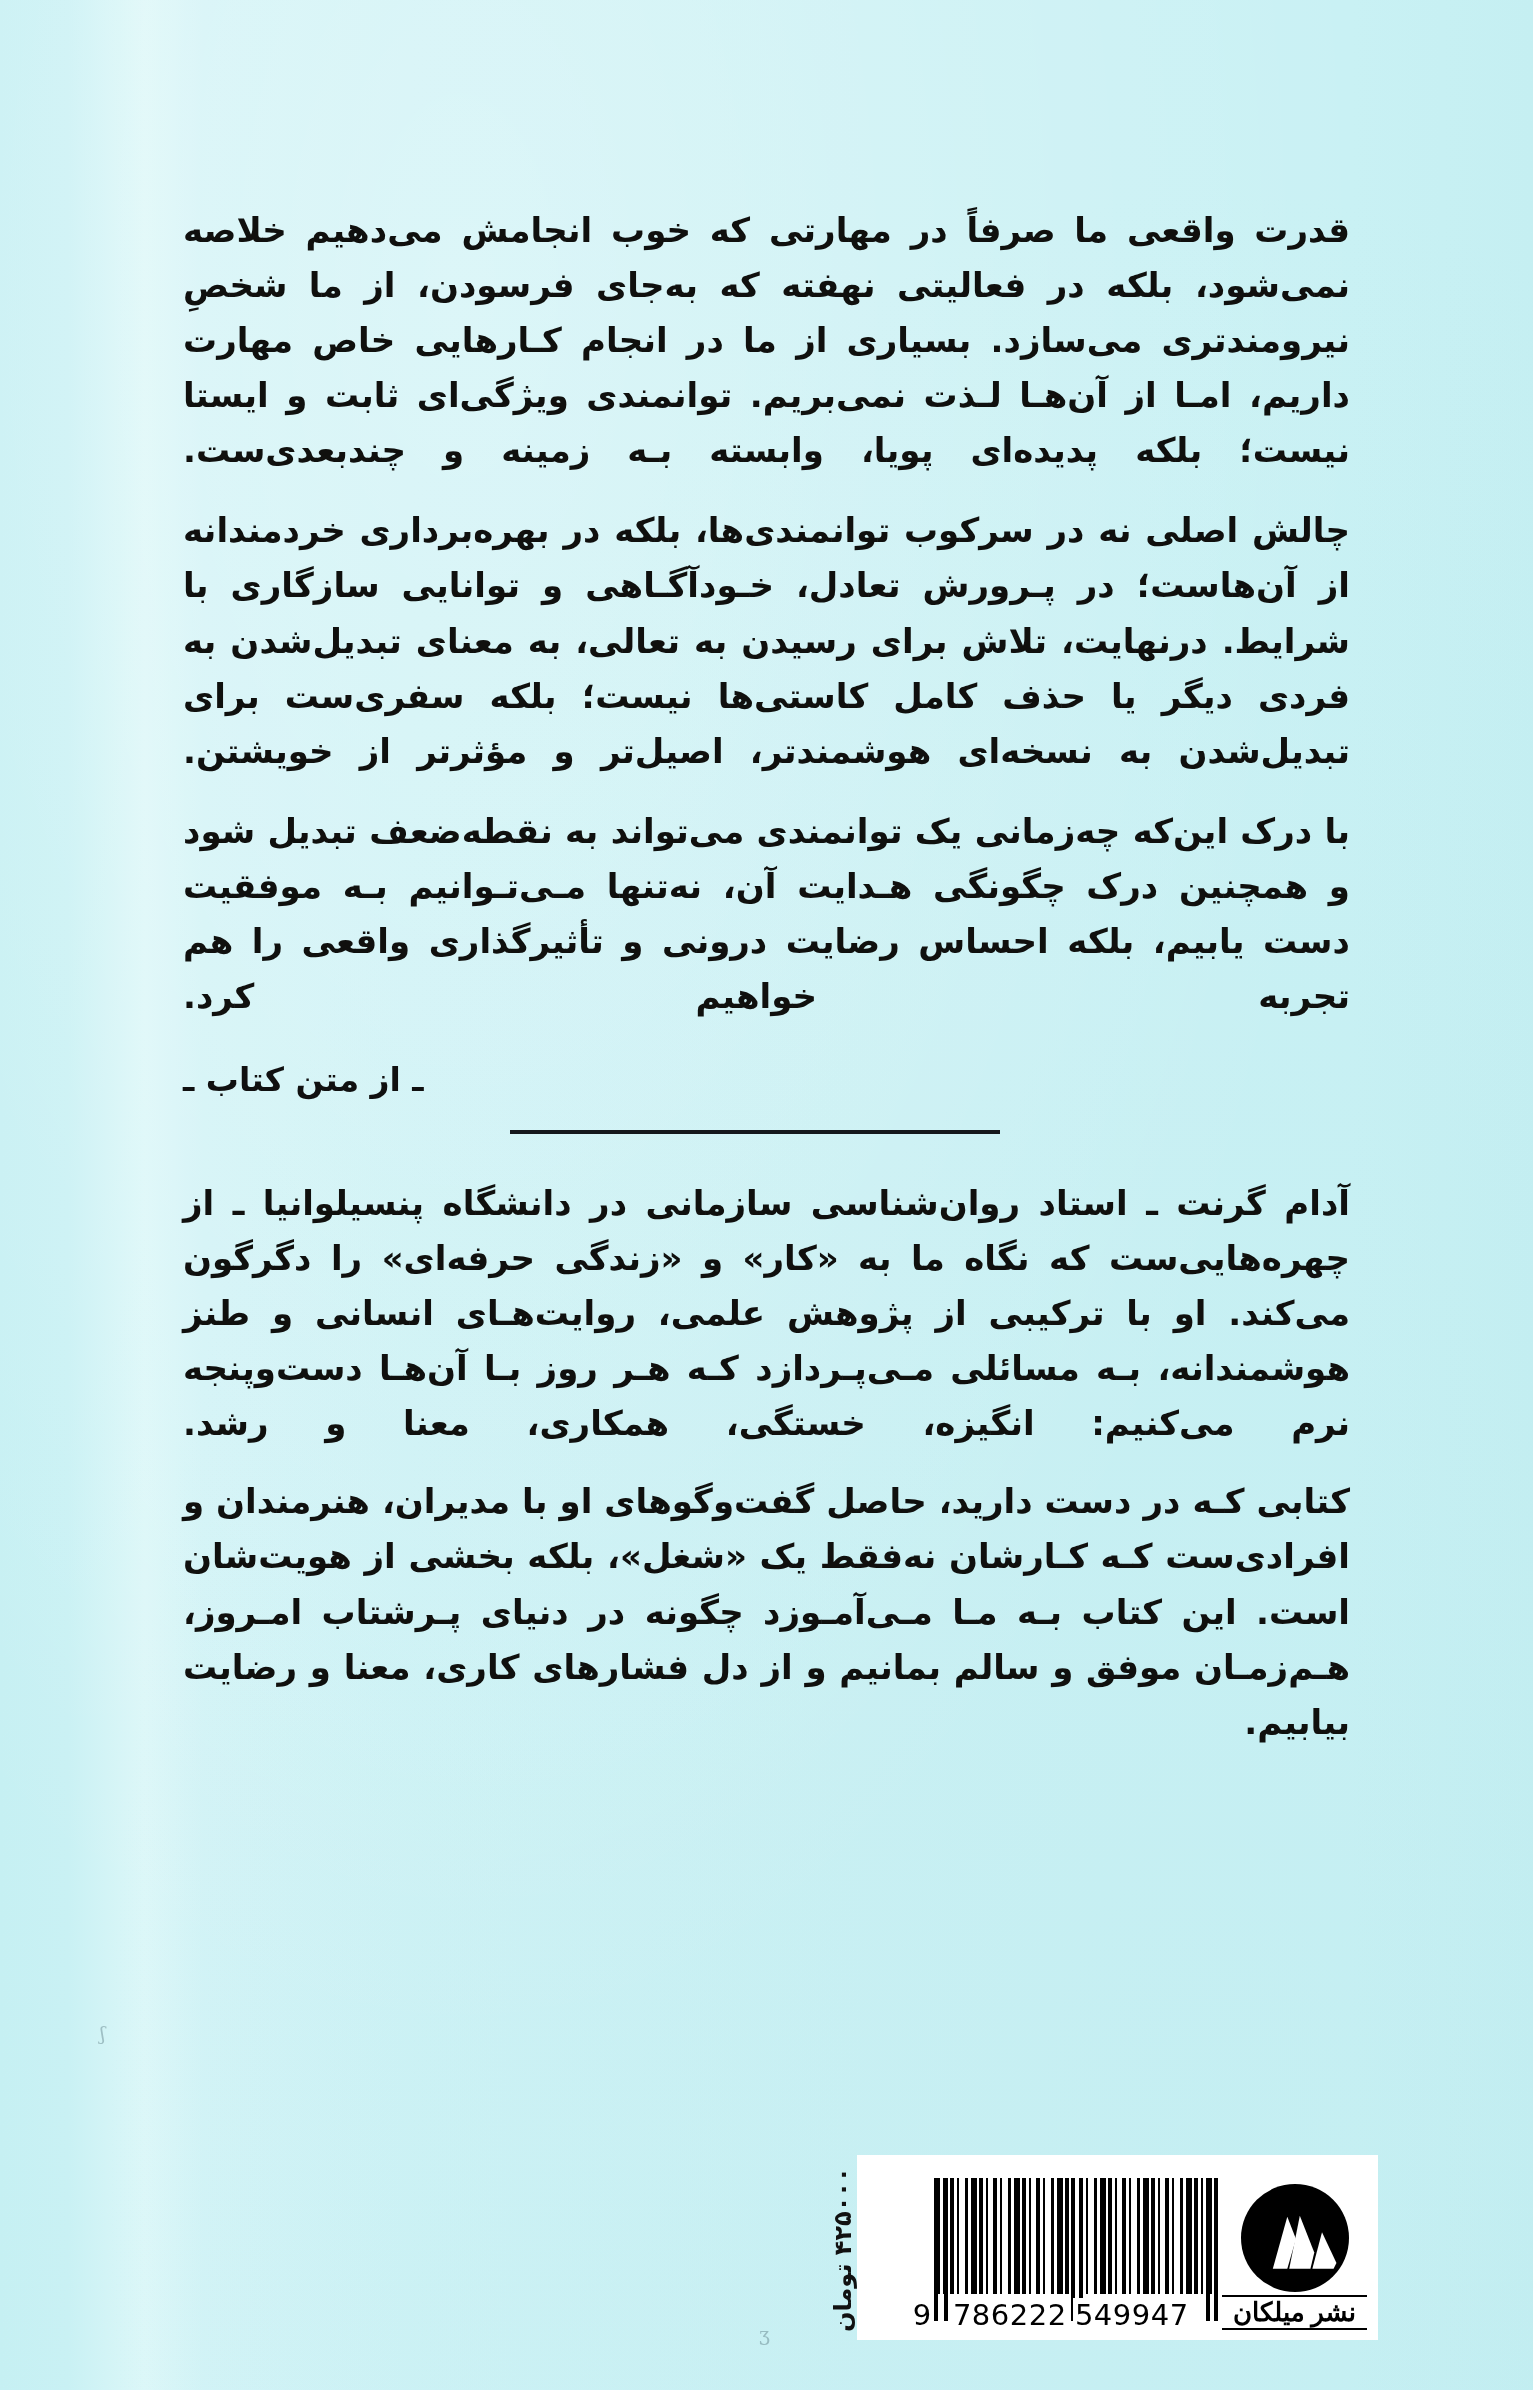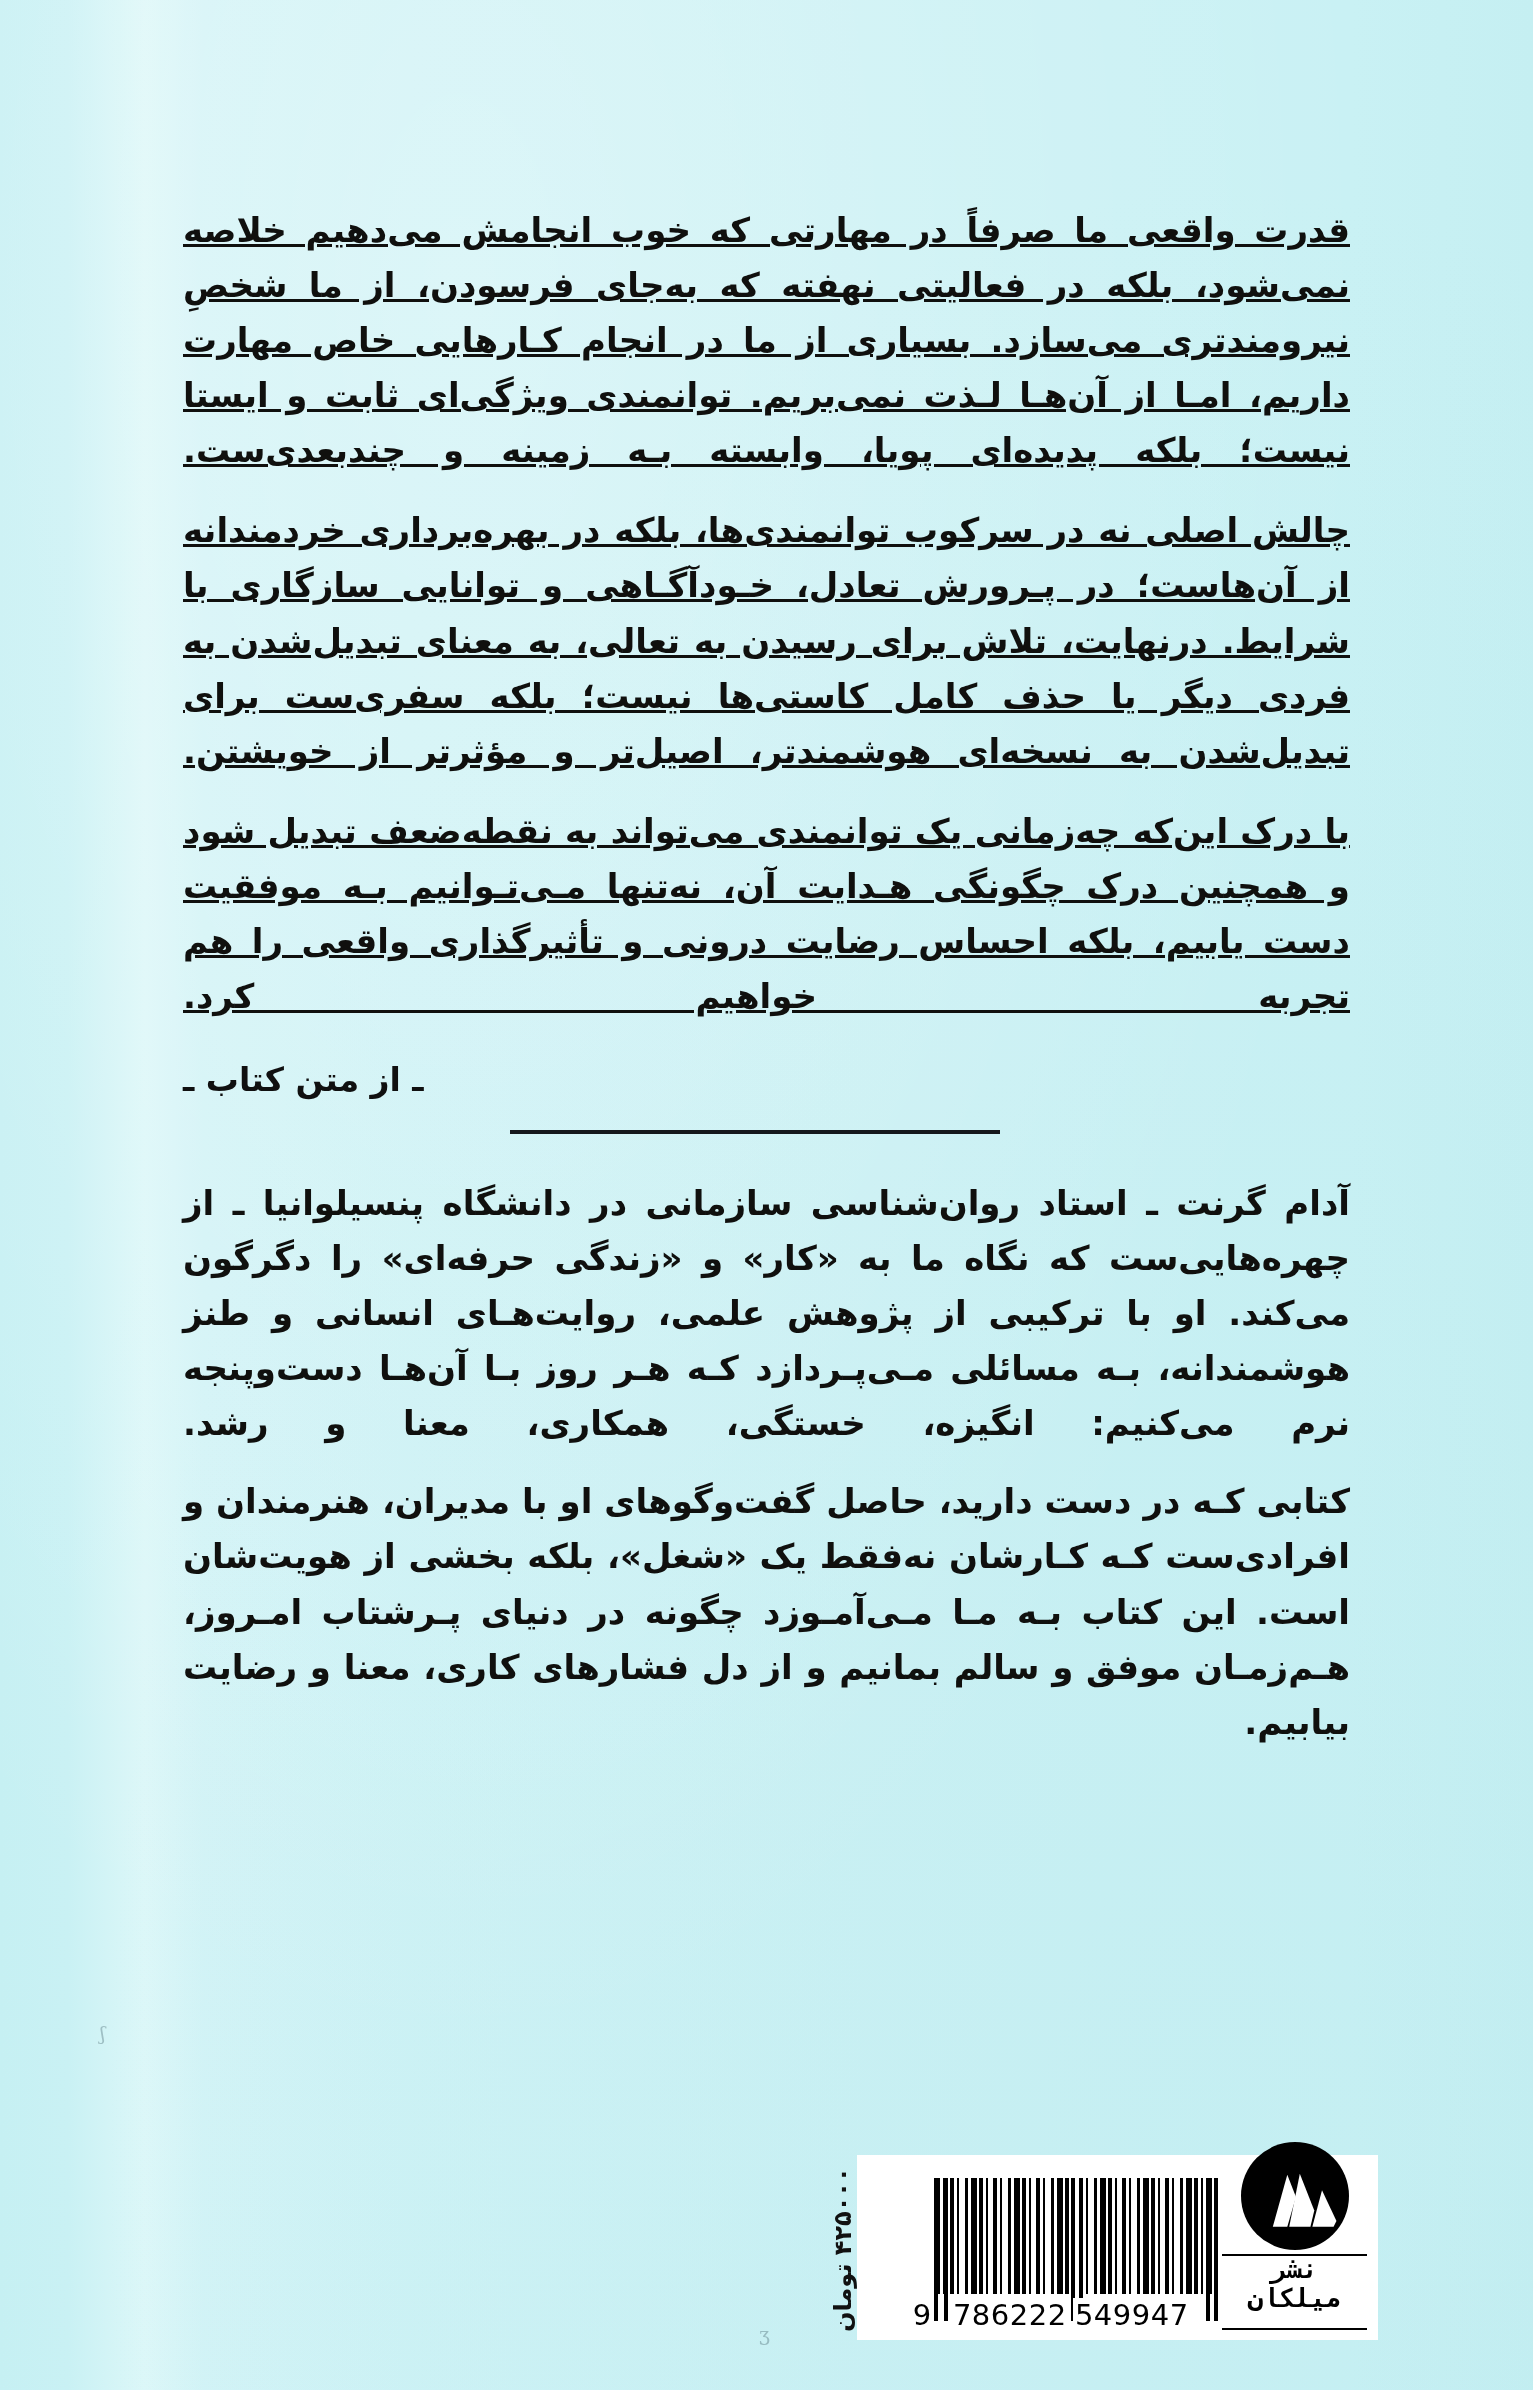--- a/index.html
+++ b/index.html
@@ -59,21 +59,20 @@
     font-family: "DejaVu Sans", sans-serif;
     font-size: 34px;
     line-height: 1.62;
     font-weight: 600;
     letter-spacing: -0.2px;
   }
 
   .excerpt { top: 203px; }
   .excerpt p {
     margin: 0 0 25px 0;
-    text-decoration: underline;
   }
   .excerpt p:last-child { margin-bottom: 0; }
 
   .attribution {
     position: absolute;
     right: 183px;
     left: 183px;
     top: 1060px;
     direction: rtl;
     text-align: left;
@@ -207,28 +206,28 @@
     width: 145px;
     text-align: center;
   }
   .logo-circle {
     width: 108px;
     height: 108px;
     margin: 0 auto 3.9px auto;
     display: block;
   }
   .publisher-name {
-    font-family: Liberation Mono, monospace;
+    font-family: Liberation Serif, serif;
     font-size: 26px;
     font-weight: 700;
     color: #000;
     direction: rtl;
     border-top: 2.9px solid #000;
     border-bottom: 2.9px solid #000;
-    padding: 1px 0 12px 0;
+    padding: 1px 0 0 0;
     line-height: 1.15;
   }
 
   
   .scan-mark {
     position: absolute;
     color: rgba(40,70,80,.30);
     font-size: 19.3px;
     font-family: "DejaVu Serif", serif;
   }

